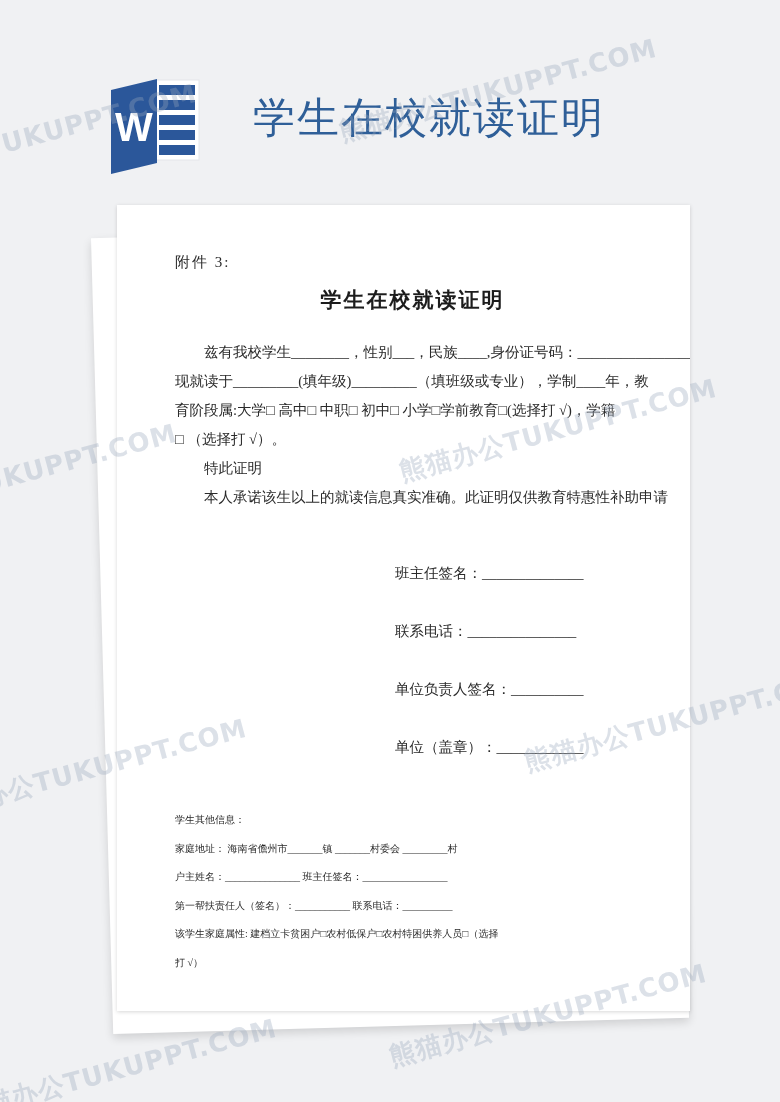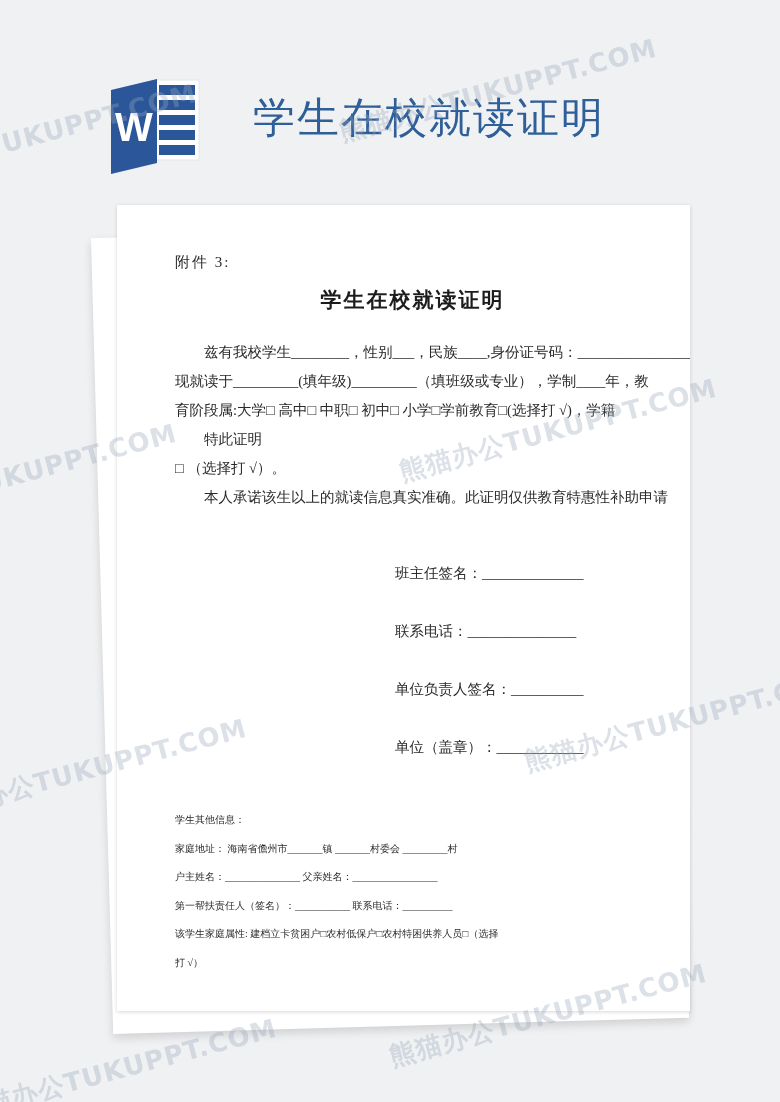--- a/index.html
+++ b/index.html
@@ -91,36 +91,36 @@
   <div class="sheet main">
     <div class="doc-inner">
 
       <div class="attachment">附件 3:</div>
       <div class="doc-title">学生在校就读证明</div>
 
       <div class="doc-body">
         <div class="line indent">兹有我校学生________，性别___，民族____,身份证号码：________________，</div>
         <div class="line">现就读于_________(填年级)_________（填班级或专业），学制____年，教</div>
         <div class="line">育阶段属:大学□ 高中□ 中职□ 初中□ 小学□学前教育□(选择打 √)，学籍</div>
+        <div class="line">□ （选择打 √）。</div>
         <div class="line indent">特此证明</div>
-        <div class="line">□ （选择打 √）。</div>
         <div class="line indent">本人承诺该生以上的就读信息真实准确。此证明仅供教育特惠性补助申请</div>
       </div>
 
       <div class="sig-block">
         <div class="line">班主任签名：______________</div>
         <div class="line">联系电话：_______________</div>
         <div class="line">单位负责人签名：__________</div>
         <div class="line">单位（盖章）：____________</div>
       </div>
 
       <div class="other-block">
         <div class="line">学生其他信息：</div>
         <div class="line">家庭地址：  海南省儋州市_______镇  _______村委会  _________村</div>
-        <div class="line">户主姓名：_______________   父亲姓名：_________________</div>
+        <div class="line">户主姓名：_______________   班主任签名：_________________</div>
         <div class="line">第一帮扶责任人（签名）：___________   联系电话：__________</div>
         <div class="line">该学生家庭属性: 建档立卡贫困户□农村低保户□农村特困供养人员□（选择</div>
         <div class="line">打 √）</div>
       </div>
 
     </div>
   </div>
 
   <div class="watermarks">
     <span class="wm p1">熊猫办公TUKUPPT.COM</span>

